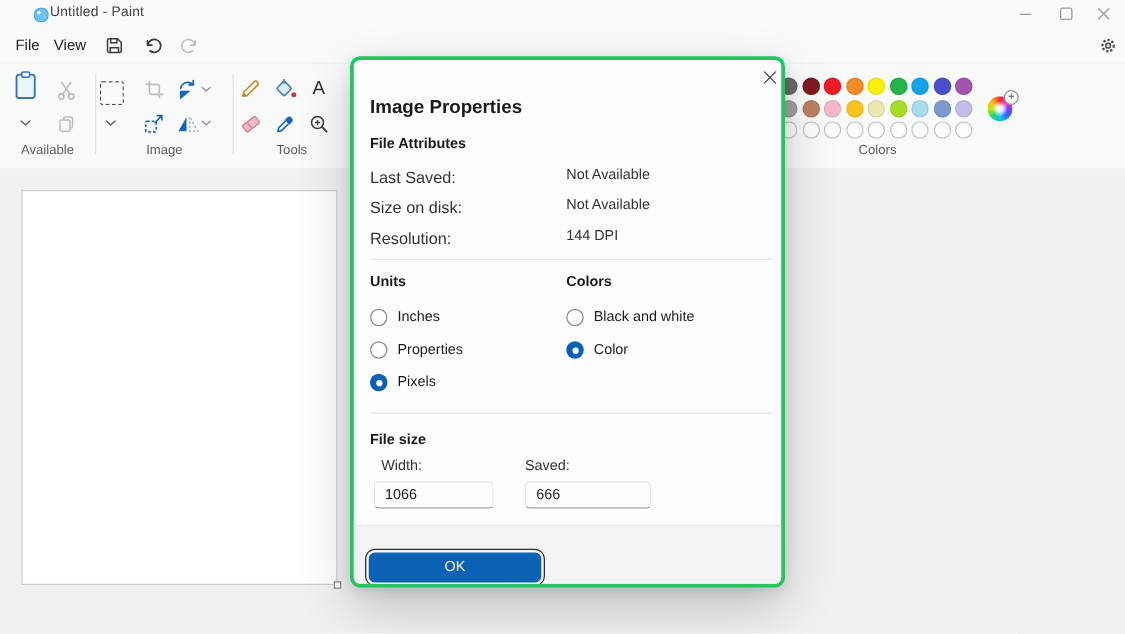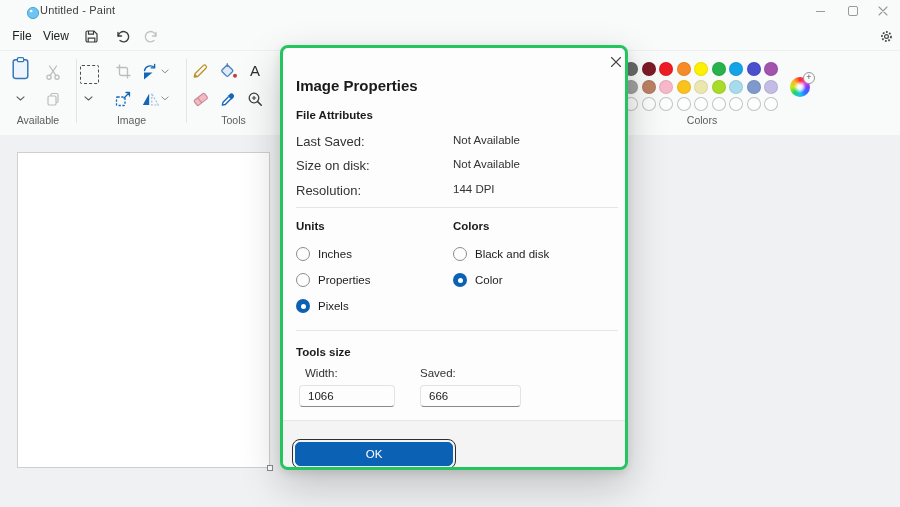--- a/index.html
+++ b/index.html
@@ -50,21 +50,21 @@
   .radio-group{position:absolute;top:198px;}
   .radio-row{display:flex;align-items:center;height:16px;margin-bottom:10px;}
   .radio{width:14px;height:14px;border-radius:50%;border:1px solid #8c8c8c;background:#fdfdfd;box-sizing:border-box;margin-right:8px;display:flex;align-items:center;justify-content:center;flex:0 0 auto;}
   .radio.checked{border:none;background:var(--accent);}
   .radio.checked::after{content:"";width:5px;height:5px;border-radius:50%;background:#fff;}
   .radio-label{font-size:11.5px;color:#1b1b1b;white-space:nowrap;}
   .field-label{position:absolute;top:319px;font-size:11.5px;color:#333;}
   .text-input{position:absolute;top:337px;height:22px;box-sizing:border-box;background:#fdfdfd;border:1px solid #e3e3e3;border-bottom:1.6px solid #8a8a8a;border-radius:4px;font-family:inherit;font-size:11.5px;color:#1b1b1b;padding:0 8px;outline:none;}
   .btn{position:absolute;box-sizing:border-box;border-radius:4px;font-family:inherit;font-size:11.5px;display:flex;align-items:center;justify-content:center;background:#fbfbfb;border:1px solid #d2d2d2;color:#1b1b1b;}
   .dlg-footer{position:absolute;left:0;top:372px;width:100%;height:53px;background:#f4f4f4;border-top:1px solid #e6e6e6;}
-  .btn-ok{left:12px;top:21px;width:158px;height:24px;background:var(--accent);border:1px solid var(--accent);color:#fff;outline:1.6px solid #2f2f2f;outline-offset:2px;border-radius:5px;}
+  .btn-ok{left:12px;top:21px;width:138px;height:24px;background:var(--accent);border:1px solid var(--accent);color:#fff;outline:1.6px solid #2f2f2f;outline-offset:2px;border-radius:5px;}
   .btn-cancel{left:173px;top:21px;width:155px;height:24px;}
   .btn-default{left:258px;top:337px;width:60px;height:22px;margin-top:44px;}
 </style>
 </head>
 <body>
 
 <div class="app">
 
   <div class="titlebar">
     <span class="app-icon">
@@ -315,31 +315,31 @@
           <span class="radio-label">Properties</span>
         </div>
         <div class="radio-row">
           <span class="radio checked"></span>
           <span class="radio-label">Pixels</span>
         </div>
       </div>
     <div class="radio-group" style="left:170px">
         <div class="radio-row">
           <span class="radio"></span>
-          <span class="radio-label">Black and disk</span>
+          <span class="radio-label">Black and white</span>
         </div>
         <div class="radio-row">
           <span class="radio checked"></span>
           <span class="radio-label">Color</span>
         </div>
       </div>
 
     <div class="hsep" style="top:282px"></div>
 
-    <div class="dlg-h" style="left:13px;top:298px">Tools size</div>
+    <div class="dlg-h" style="left:13px;top:298px">File size</div>
     <span class="field-label" style="left:22px">Width:</span>
     <span class="field-label" style="left:137px">Saved:</span>
     <input class="text-input" style="left: 16px; width: 96px;" value="1066">
     <input class="text-input" style="left: 137px; width: 101px;" value="666">
     <button class="btn btn-default">Default</button>
 
     <div class="dlg-footer">
       <button class="btn btn-ok">OK</button>
     </div>
   </div>

